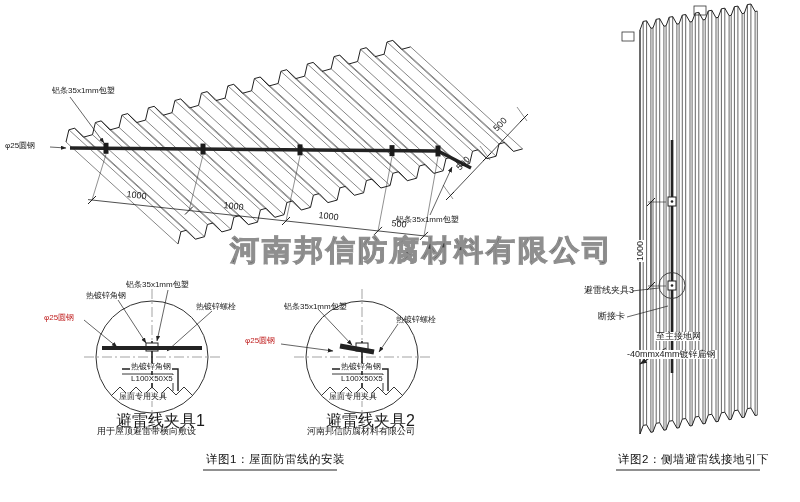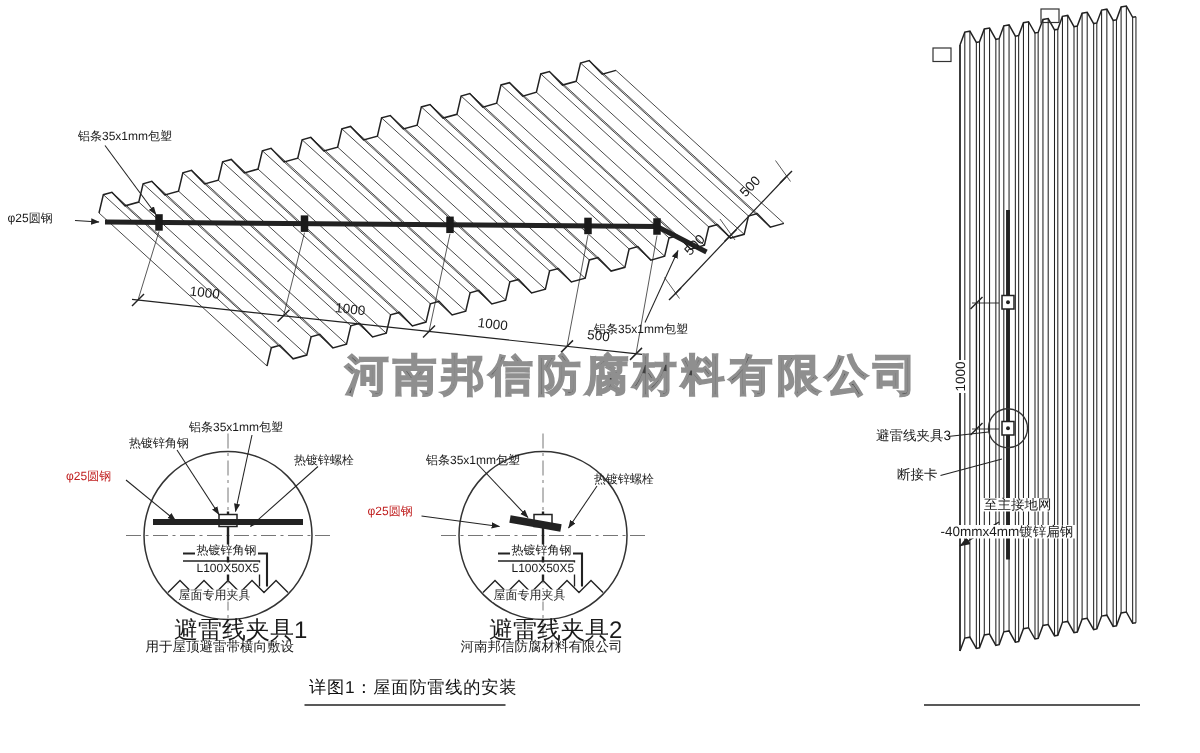--- a/index.html
+++ b/index.html
@@ -239,14 +239,15 @@
   <div class="lbl sz10" style="left:326px;top:413px">避雷线夹具2</div>
   <div class="lbl sz9" style="left:307px;top:427px">河南邦信防腐材料有限公司</div>
 
   <div class="lbl sz9" style="left:584px;top:286px">避雷线夹具3</div>
   <div class="lbl sz9" style="left:598px;top:312px">断接卡</div>
   <div class="lbl sz9 bg" style="left:655px;top:332px">至主接地网</div>
   <div class="lbl sz9 bg" style="left:626px;top:350px">-40mmx4mm镀锌扁钢</div>
   <div class="lbl sz9 bg rotm90" style="left:636px;top:262px">1000</div>
 
   <div class="lbl cap" style="left:206px;top:454px">详图1：屋面防雷线的安装</div>
+  <div class="lbl cap" style="left:618px;top:454px">详图2：侧墙避雷线接地引下</div>
 
 </div>
 
 </body></html>

